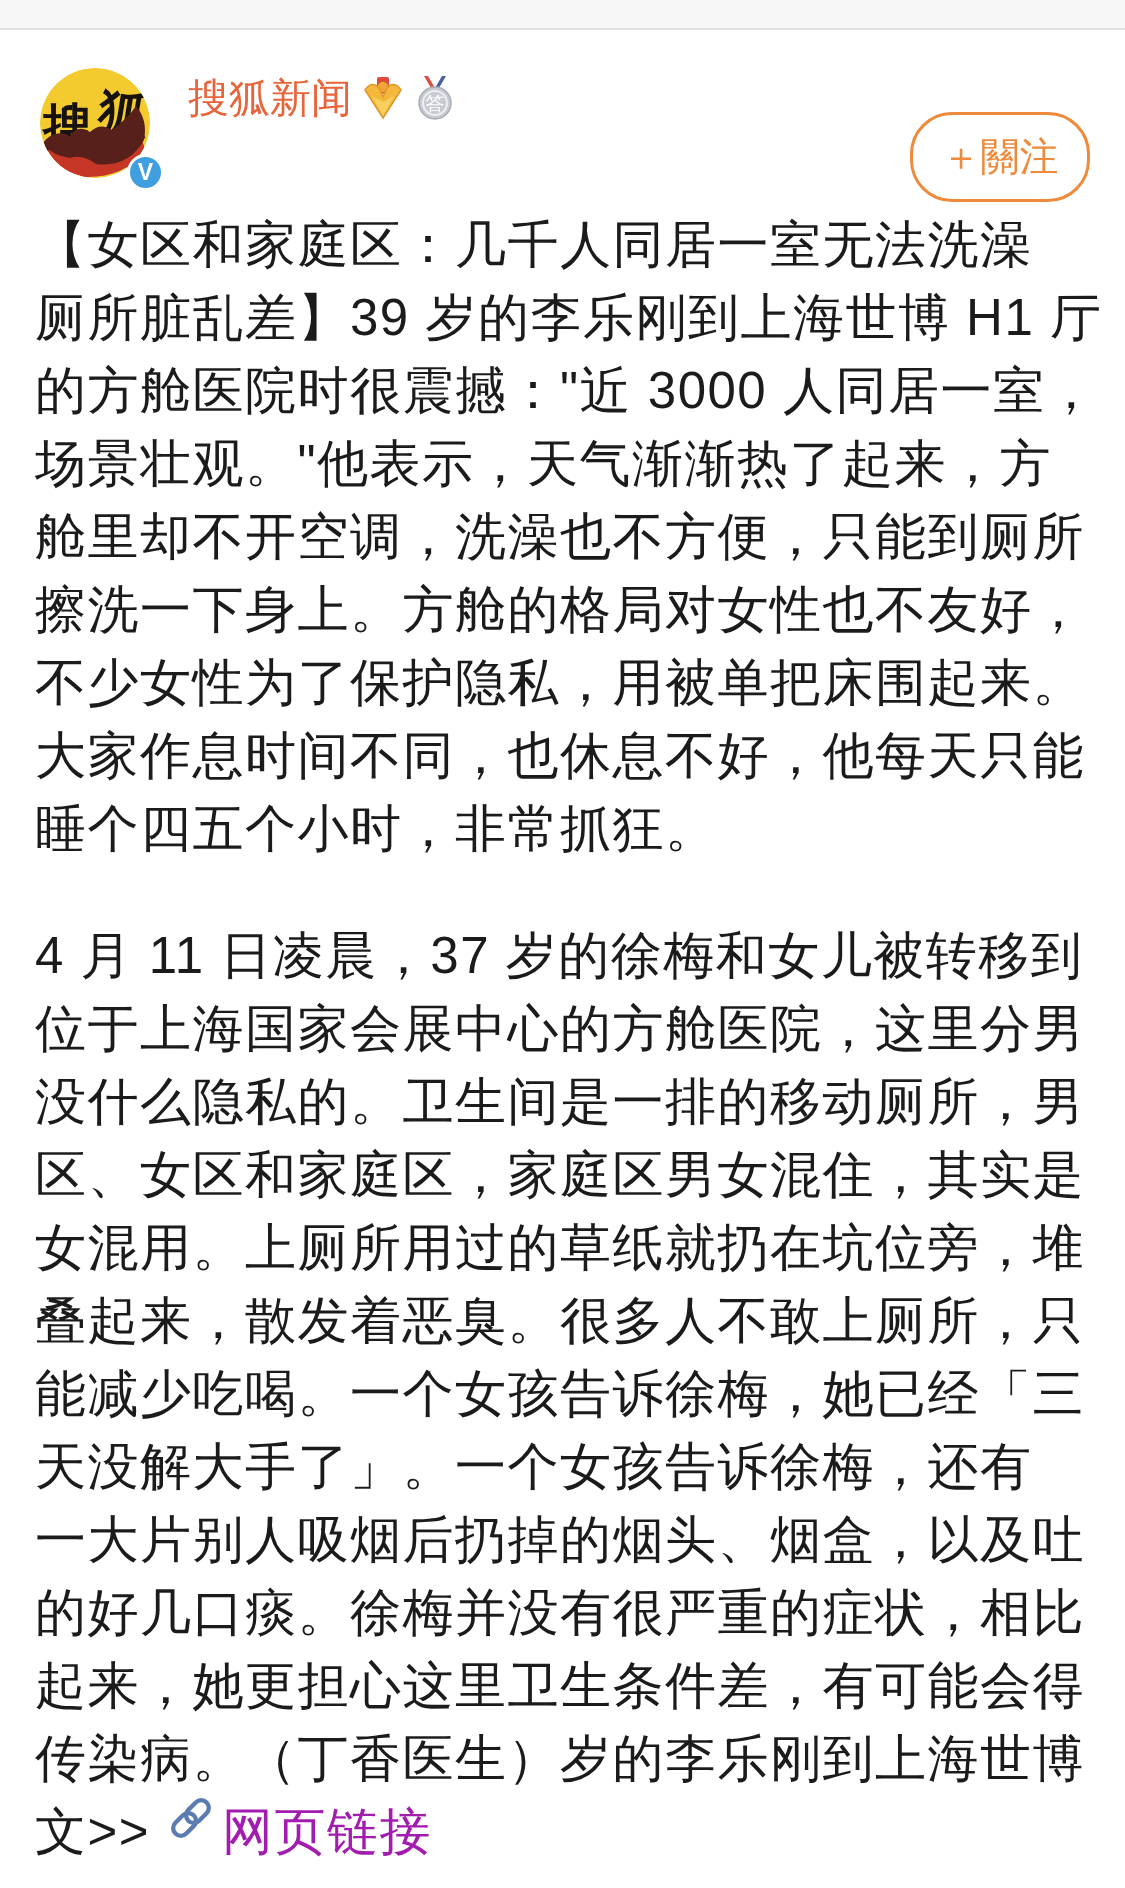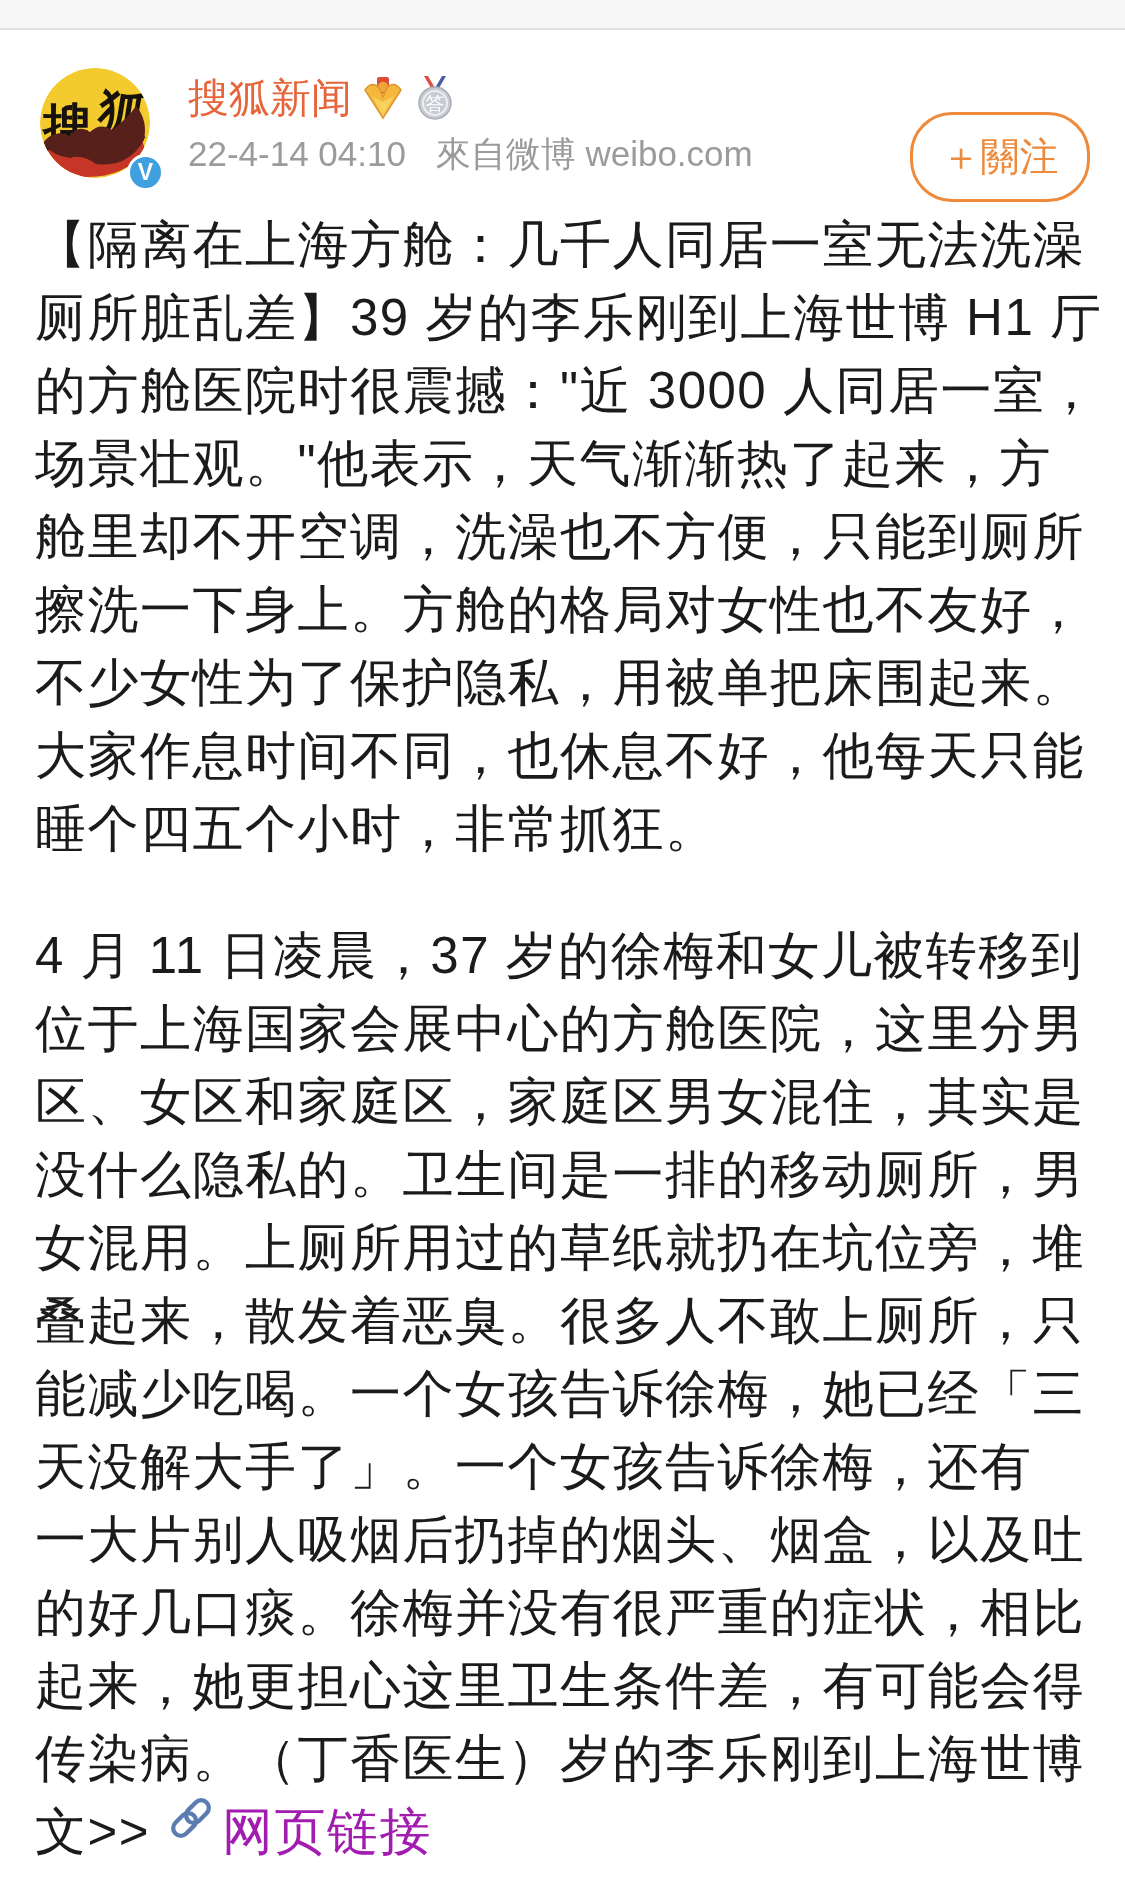--- a/index.html
+++ b/index.html
@@ -88,50 +88,46 @@
           <path d="M21 40 L10 20 L21 26 L32 20 Z" fill="#f8d05e"></path>
         </svg>
         <svg class="medal" viewBox="0 0 42 44">
           <path d="M14 0 L21 12 L17 12 L10 0 Z" fill="#d94f43"></path>
           <path d="M28 0 L21 12 L25 12 L32 0 Z" fill="#4a5ea8"></path>
           <circle cx="21" cy="27" r="16" fill="#c7cbd1" stroke="#a9adb4" stroke-width="1.5"></circle>
           <circle cx="21" cy="27" r="12" fill="none" stroke="#eceef1" stroke-width="2"></circle>
           <text x="21" y="34" font-size="19" fill="#ffffff" text-anchor="middle">答</text>
         </svg>
       </div>
-      <div class="meta">
-        <span>22-4-14 04:10</span>
-        <span class="src">來自微博 weibo.com</span>
-      </div>
     </div>
 
     <button class="follow">＋關注</button>
   </div>
 
   <div class="content">
 
     <div>
-      <div class="tline">【隔离在上海方舱：几千人同居一室无法洗澡</div>
+      <div class="tline">【女区和家庭区：几千人同居一室无法洗澡</div>
         <div class="tline">厕所脏乱差】39 岁的李乐刚到上海世博 H1 厅</div>
         <div class="tline">的方舱医院时很震撼："近 3000 人同居一室，</div>
         <div class="tline">场景壮观。"他表示，天气渐渐热了起来，方</div>
         <div class="tline">舱里却不开空调，洗澡也不方便，只能到厕所</div>
         <div class="tline">擦洗一下身上。方舱的格局对女性也不友好，</div>
         <div class="tline">不少女性为了保护隐私，用被单把床围起来。</div>
         <div class="tline">大家作息时间不同，也休息不好，他每天只能</div>
         <div class="tline">睡个四五个小时，非常抓狂。</div>
     </div>
 
     <div class="para-gap"></div>
 
     <div>
       <div class="tline">4 月 11 日凌晨，37 岁的徐梅和女儿被转移到</div>
         <div class="tline">位于上海国家会展中心的方舱医院，这里分男</div>
+        <div class="tline">没什么隐私的。卫生间是一排的移动厕所，男</div>
         <div class="tline">区、女区和家庭区，家庭区男女混住，其实是</div>
-        <div class="tline">没什么隐私的。卫生间是一排的移动厕所，男</div>
         <div class="tline">女混用。上厕所用过的草纸就扔在坑位旁，堆</div>
         <div class="tline">叠起来，散发着恶臭。很多人不敢上厕所，只</div>
         <div class="tline">能减少吃喝。一个女孩告诉徐梅，她已经「三</div>
         <div class="tline">天没解大手了」。一个女孩告诉徐梅，还有</div>
         <div class="tline">一大片别人吸烟后扔掉的烟头、烟盒，以及吐</div>
         <div class="tline">的好几口痰。徐梅并没有很严重的症状，相比</div>
         <div class="tline">起来，她更担心这里卫生条件差，有可能会得</div>
         <div class="tline">传染病。（丁香医生）岁的李乐刚到上海世博</div>
       <div class="tline lastline">
         <span>文&gt;&gt;</span>

